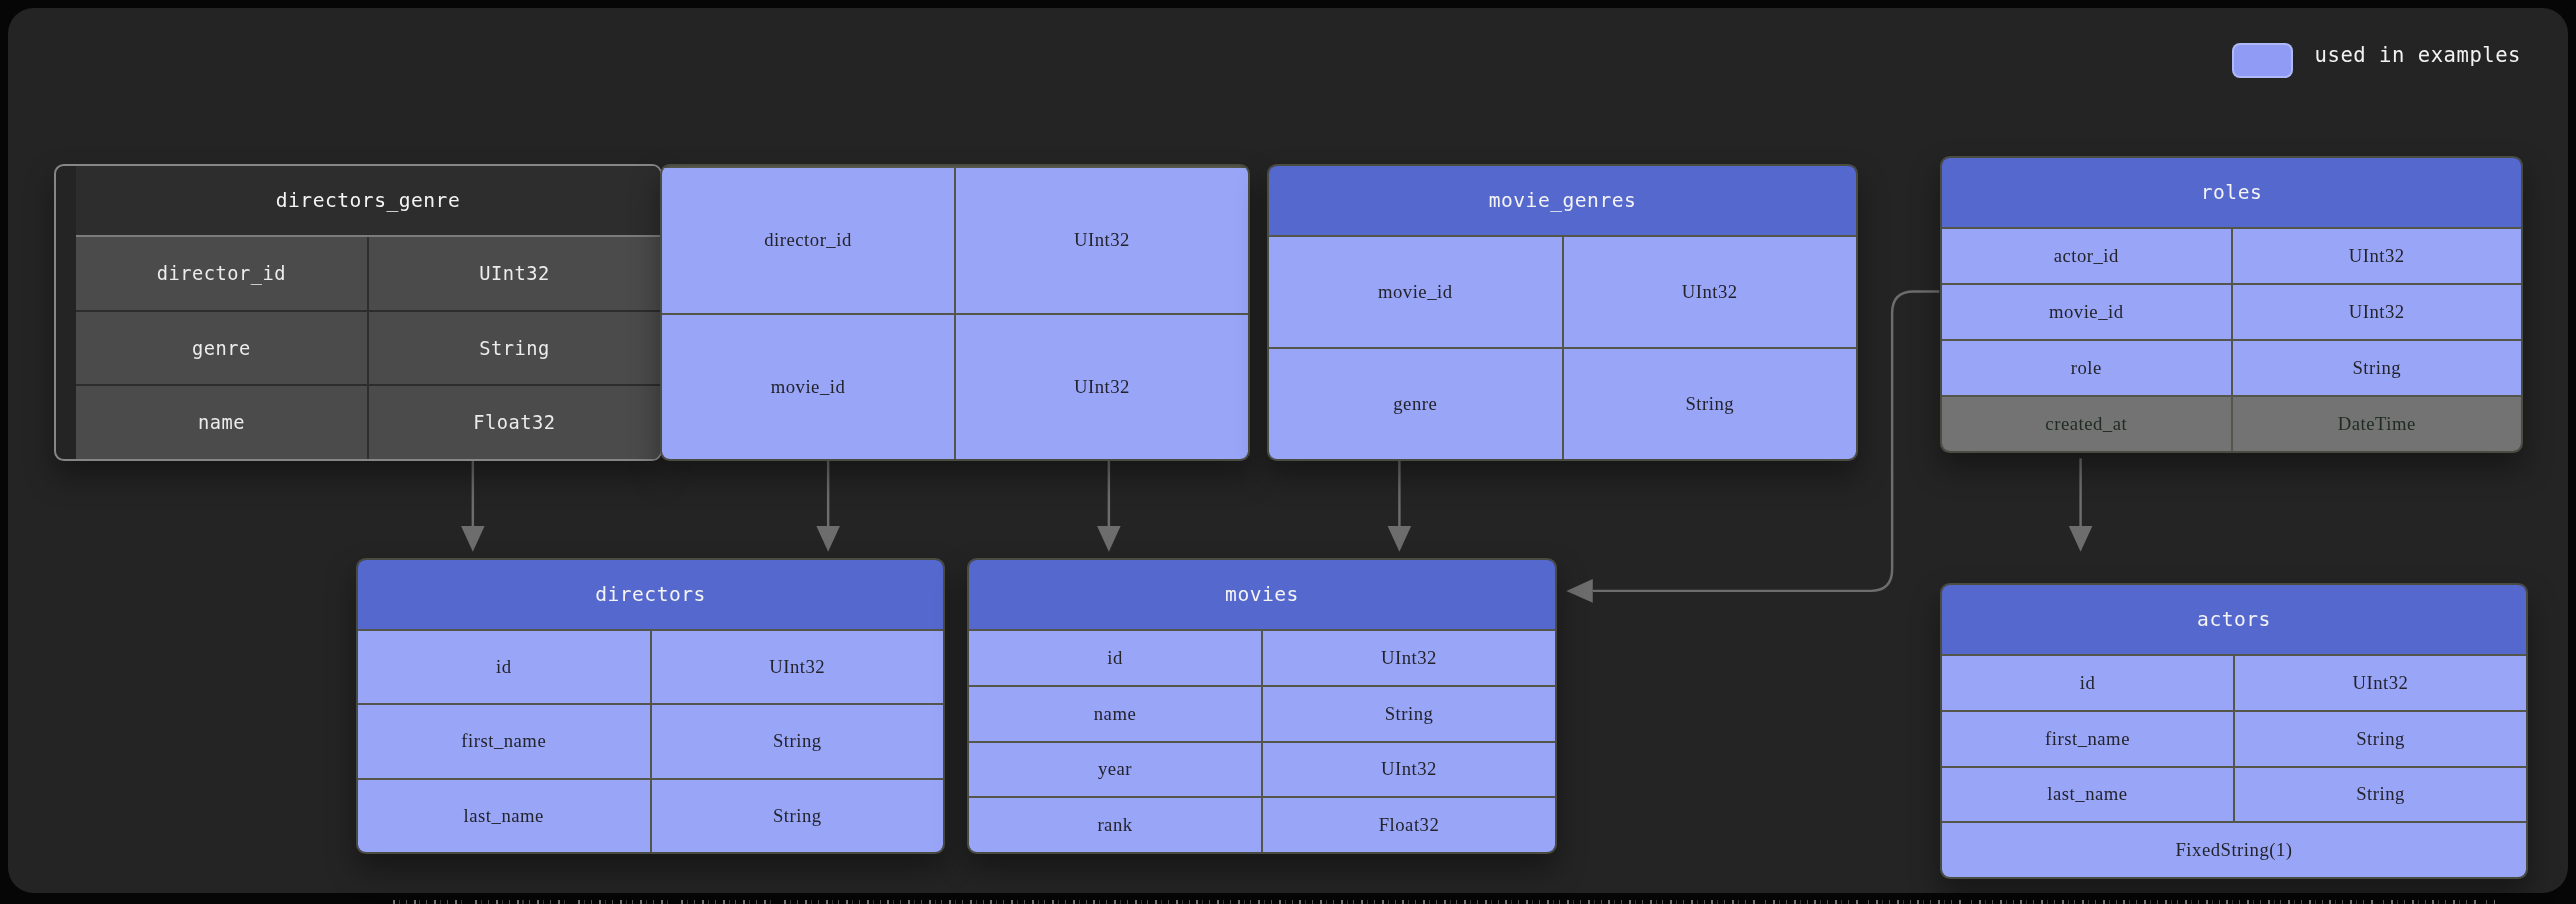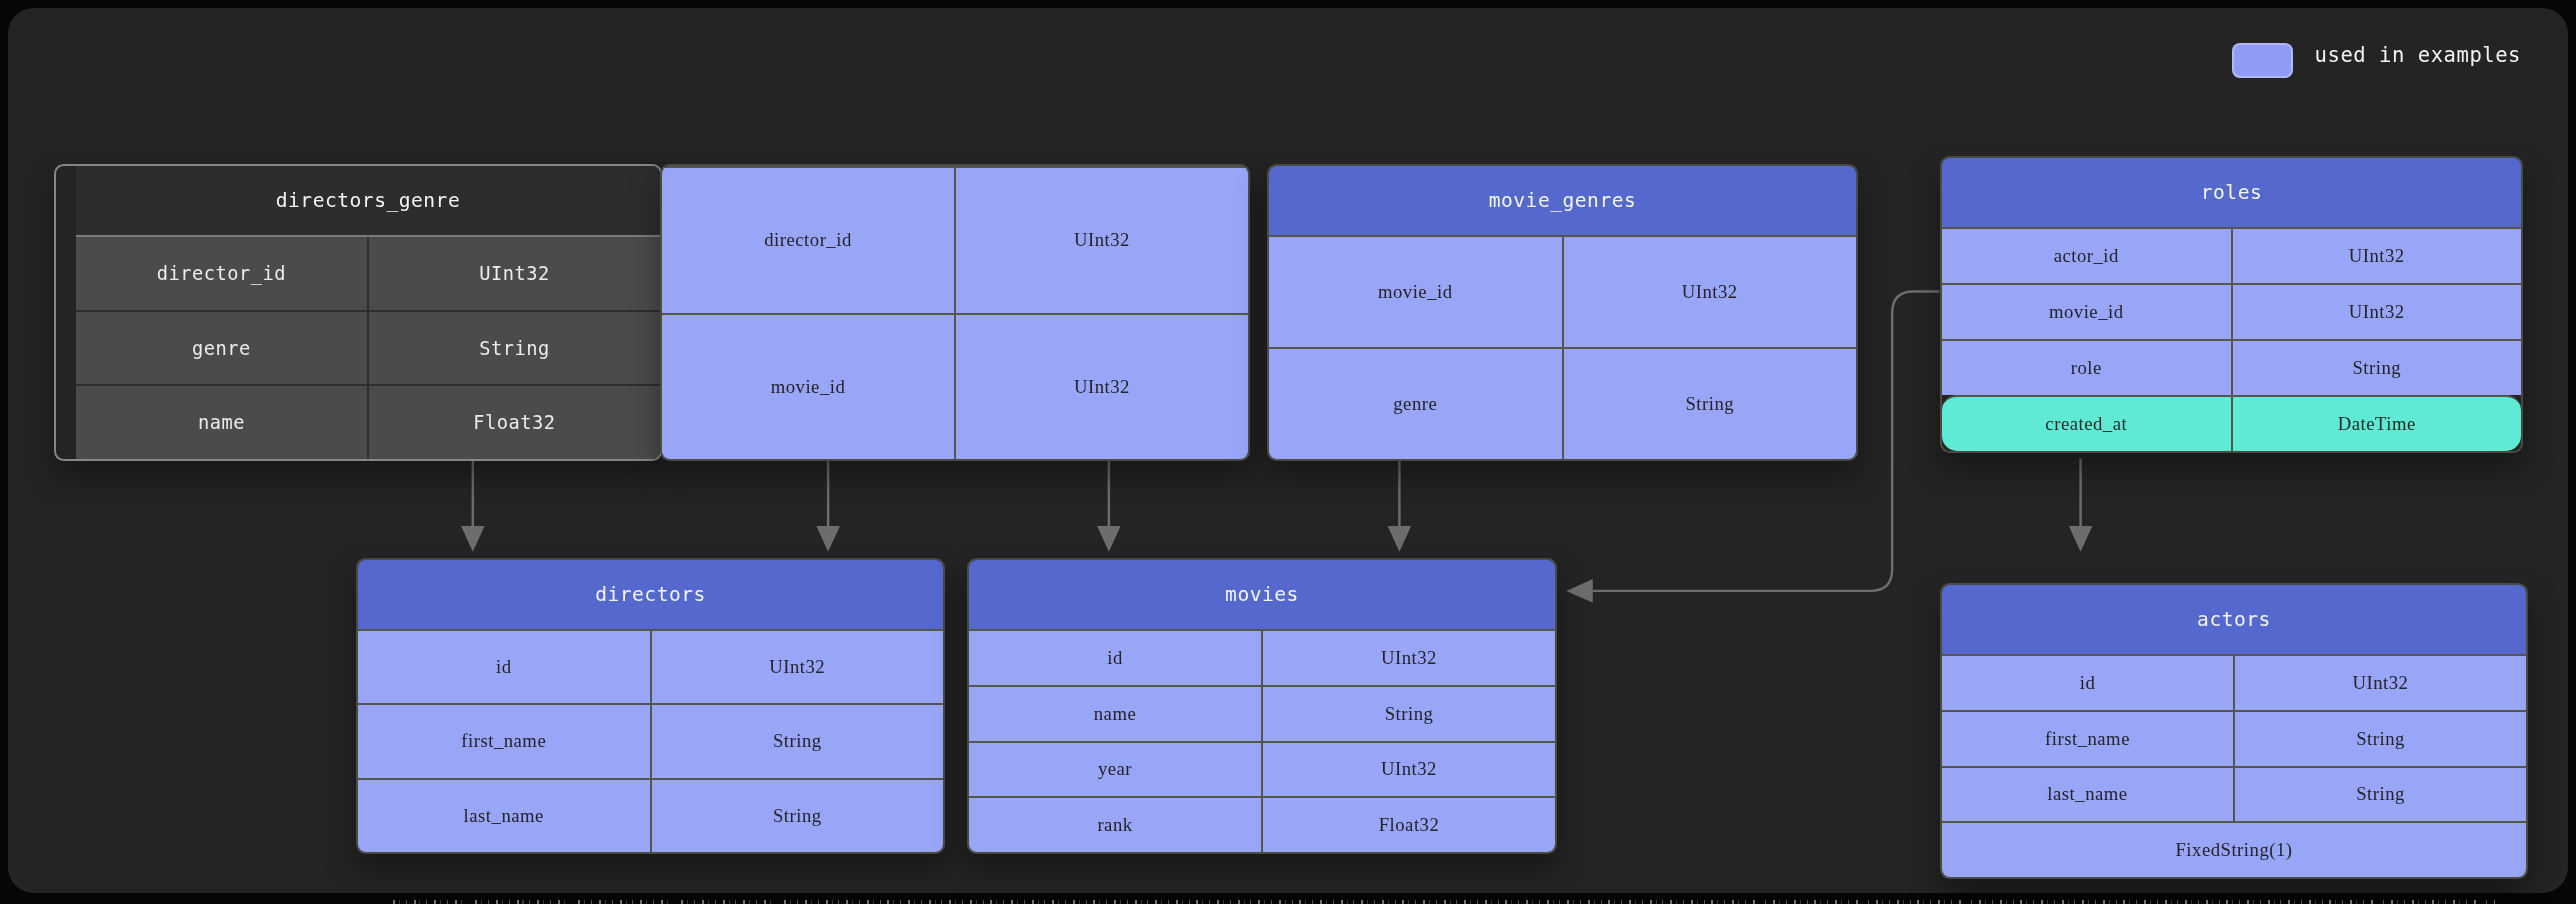--- a/index.html
+++ b/index.html
@@ -75,21 +75,21 @@
   }
   
   .table.blue { border: 2px solid #4a4b41; }
   .table.blue .thead { background: #5568cd; }
   .table.blue .rows { border-top: 2.9px solid #54554b; }
   .table.blue .row { background: #99a5f7; font-family: Liberation Serif, serif; }
   .table.blue .row + .row { border-top: 2.9px solid #54554b; }
   .table.blue .cell { color: #23232b; }
   .table.blue .cell + .cell { border-left: 2.9px solid #54554b; }
   
-  .table.blue .row.added { background: #5eead4; border-radius: 15px; }
+  .table.blue .row.added { background: #737373; }
   .table.blue .row.added .cell { color: #1f2a22; }
   
   .table.dark { border: 2px solid #868686; padding-left: 20px; }
   .table.dark .thead { background: #2d2d2d; }
   .table.dark .rows { border-top: 2.9px solid #7c7c7c; }
   .table.dark .row { background: #4b4b4b; }
   .table.dark .row + .row { border-top: 2.9px solid #2d2d2d; }
   .table.dark .cell { color: #ececec; }
   .table.dark .cell + .cell { border-left: 2.9px solid #2d2d2d; }
   

